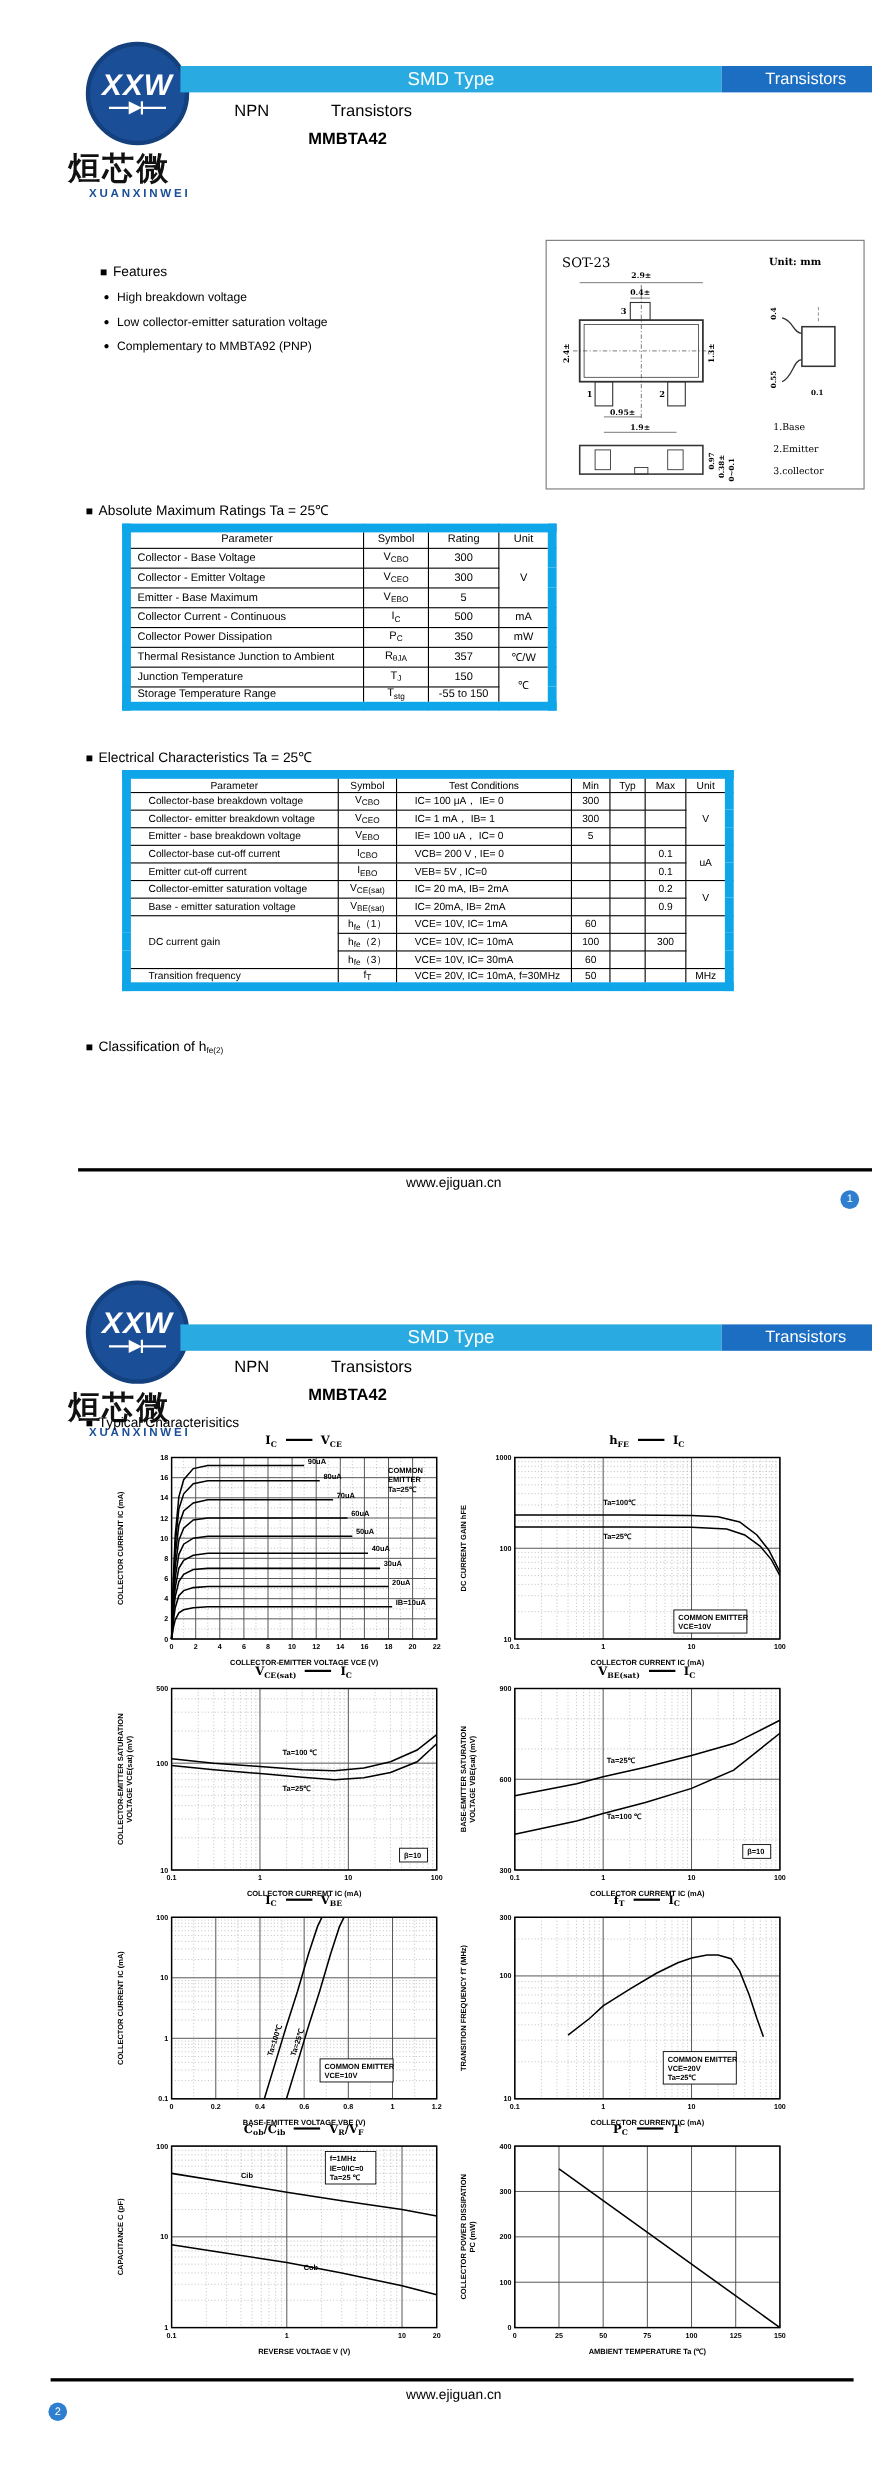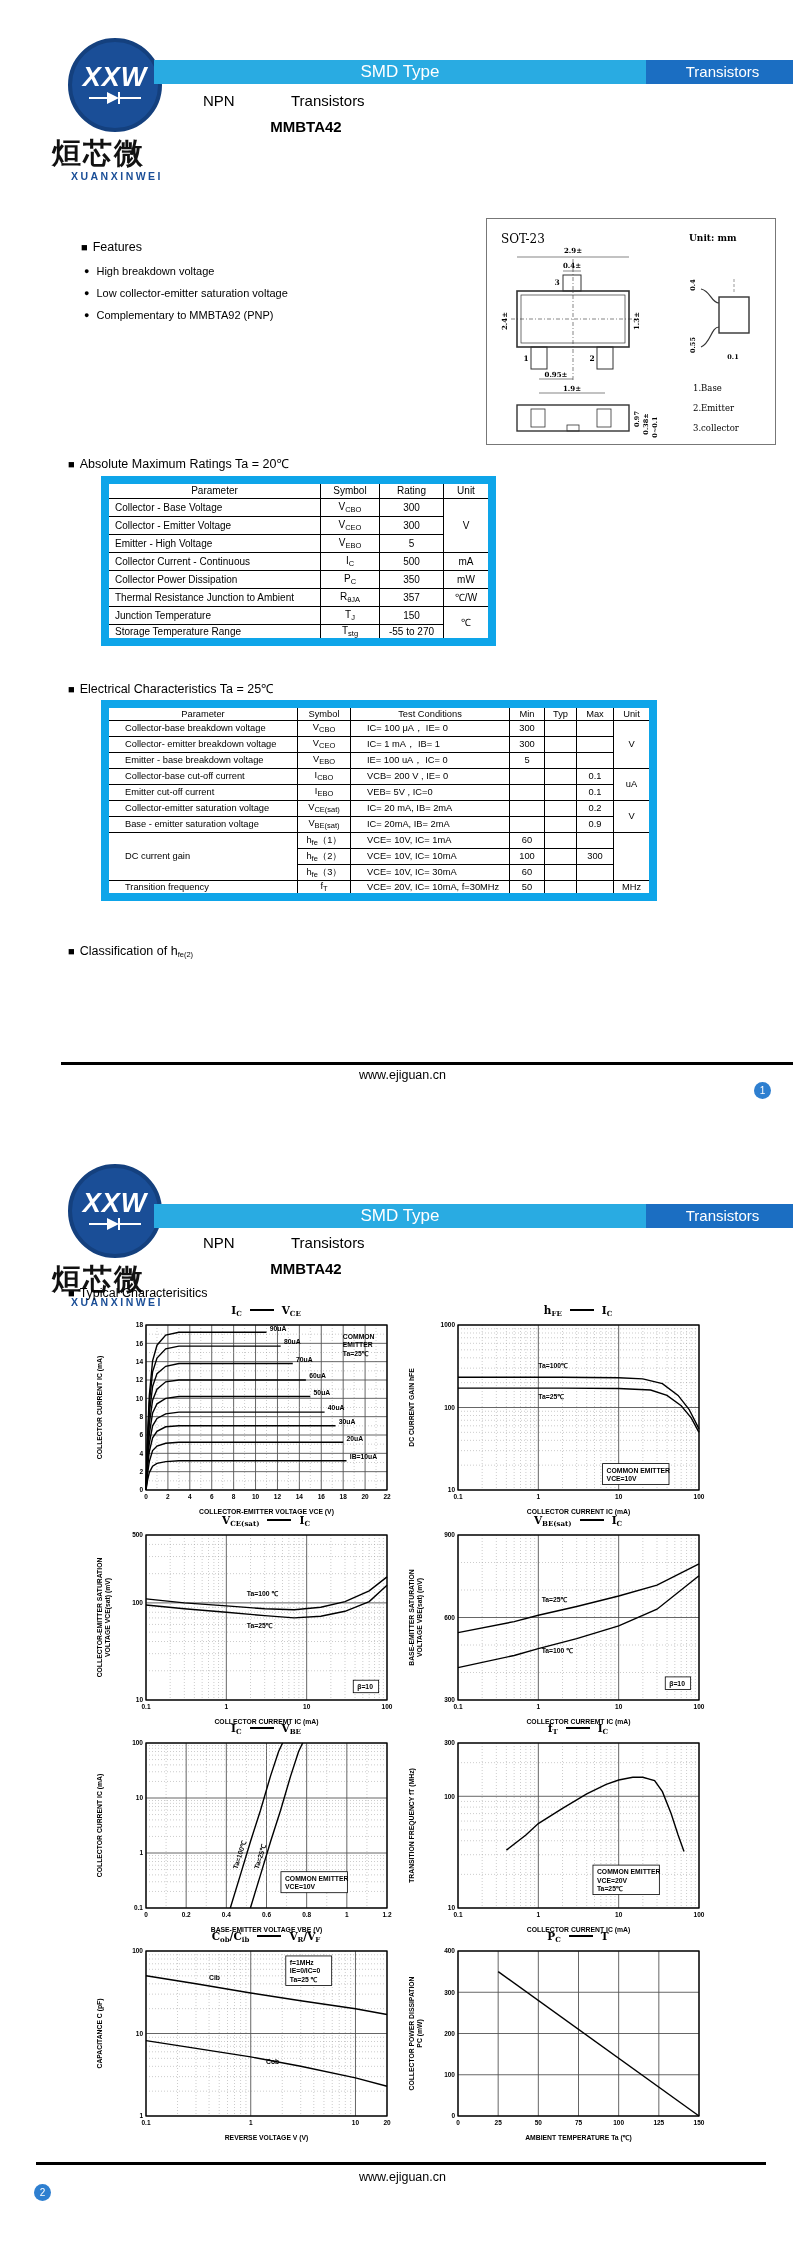--- a/index.html
+++ b/index.html
@@ -1,17 +1,17 @@
 <!DOCTYPE html>
 <html><head>
 <meta charset="utf-8">
 <style>
   html,body{margin:0;padding:0;background:#fff}
   body{width:793px;height:2244px;position:relative;font-family:"Liberation Sans",sans-serif;color:#000;overflow:hidden}
-  .page{position:absolute;left:6px;width:645px;height:1122px}
+  .page{position:absolute;left:16px;width:645px;height:1122px}
   .abs{position:absolute}
   
   .logo-circle{width:94px;height:94px;border-radius:50%;background:#1a4e97;border:4px solid #14407e;
     display:flex;flex-direction:column;align-items:center;justify-content:center;box-sizing:border-box}
   .logo-xxw{color:#fff;font-weight:bold;font-style:italic;font-size:27px;letter-spacing:1px;line-height:26px}
   .logo-cn{font-weight:bold;font-size:29px;letter-spacing:2px;color:#111;width:130px}
   .logo-en{font-weight:bold;font-size:10.5px;letter-spacing:2.5px;color:#1a4e97;text-align:center;width:140px}
   .bar-cyan{background:#29abe2;color:#fff;font-size:17px;text-align:center;line-height:24px;height:24px}
   .bar-blue{background:#1b6ec2;color:#fff;font-size:15px;text-align:center;line-height:24px;height:24px}
   .doc-title{font-weight:normal;font-size:15px}
@@ -129,21 +129,21 @@
       <text x="170" y="208" transform="rotate(-90,170,208)">0~0.1</text>
     </g>
     <g font-size="8.5">
       <text x="206" y="172">1.Base</text>
       <text x="206" y="192">2.Emitter</text>
       <text x="206" y="212">3.collector</text>
     </g>
   </svg>
 
   <div class="abs sec-h" style="left:62px;top:455px">
-    <span class="sq">■</span><span>Absolute Maximum Ratings Ta = 20℃</span>
+    <span class="sq">■</span><span>Absolute Maximum Ratings Ta = 25℃</span>
   </div>
   <table class="abs t-abs" style="left:95px;top:476px;width:352px">
     <tbody>
         <tr>
       <th style="width:205px">Parameter</th>
       <th style="width:52px">Symbol</th>
       <th style="width:57px">Rating</th>
       <th style="width:38px">Unit</th>
     </tr>
     <tr>
@@ -151,21 +151,21 @@
       <td><span>V</span><span class="sub">CBO</span></td>
       <td>300</td>
       <td rowspan="3">V</td>
     </tr>
     <tr>
       <td class="l">Collector - Emitter Voltage</td>
       <td><span>V</span><span class="sub">CEO</span></td>
       <td>300</td>
     </tr>
     <tr>
-      <td class="l">Emitter - High Voltage</td>
+      <td class="l">Emitter - Base Maximum</td>
       <td><span>V</span><span class="sub">EBO</span></td>
       <td>5</td>
     </tr>
     <tr>
       <td class="l">Collector Current  - Continuous</td>
       <td><span>I</span><span class="sub">C</span></td>
       <td>500</td>
       <td>mA</td>
     </tr>
     <tr>
@@ -182,21 +182,21 @@
     </tr>
     <tr>
       <td class="l">Junction Temperature</td>
       <td><span>T</span><span class="sub">J</span></td>
       <td>150</td>
       <td rowspan="2">℃</td>
     </tr>
     <tr>
       <td class="l">Storage Temperature Range</td>
       <td><span>T</span><span class="sub">stg</span></td>
-      <td>-55 to 270</td>
+      <td>-55 to 150</td>
     </tr>
   </tbody>
     </table>
 
   <div class="abs sec-h" style="left:62px;top:680px">
     <span class="sq">■</span><span>Electrical Characteristics Ta = 25℃</span>
   </div>
   <table class="abs t-elec" style="left:95px;top:700px;width:492px">
     <tbody>
         <tr>

